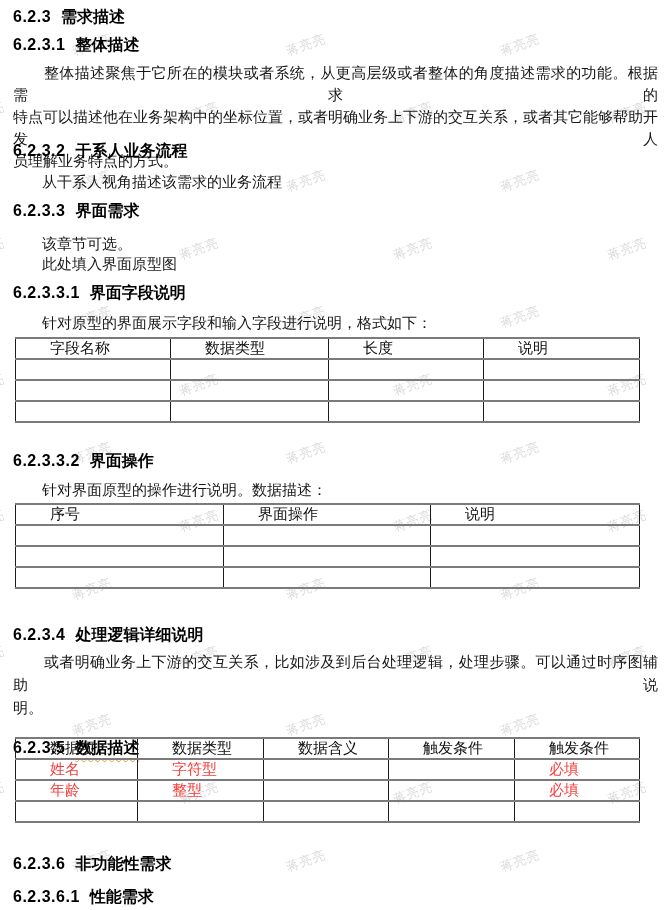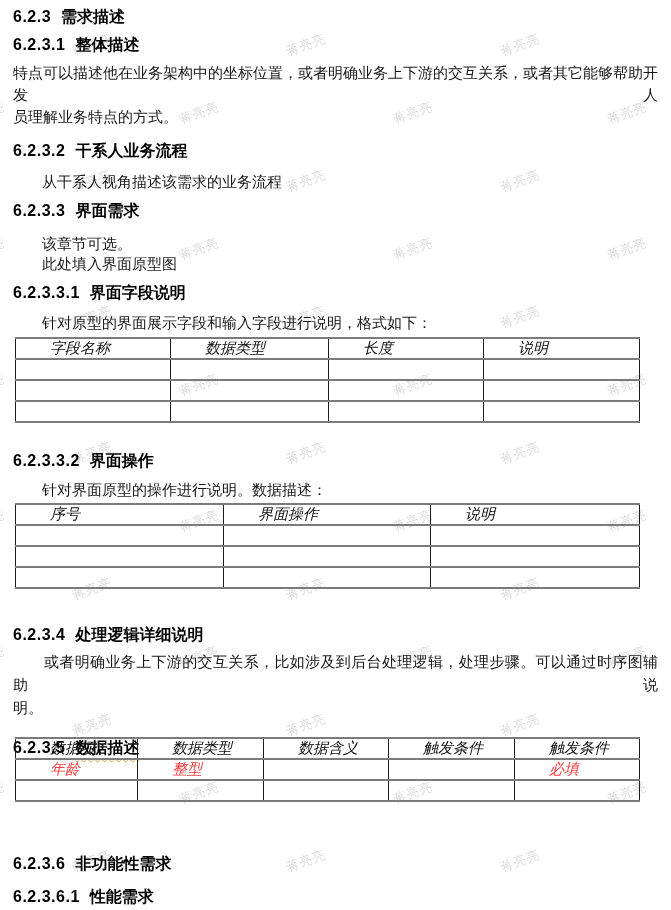--- a/index.html
+++ b/index.html
@@ -38,21 +38,21 @@
   
   table{
     position:absolute;left:15px;width:624px;z-index:1;
     border-collapse:collapse;table-layout:fixed;background:transparent;
   }
   td{
     border-top:2px solid #7b7b7b;border-bottom:2px solid #7b7b7b;
     border-left:1px solid #1c1c1c;border-right:1px solid #1c1c1c;
     height:19px;padding:0 2px 0 34px;
     font-size:15px;line-height:19px;color:#0f0f0f;
-    overflow:hidden;white-space:nowrap;font-style:italic;
+    overflow:hidden;white-space:nowrap;
   }
   td.red{color:#f93b3b}
   #t-fields{top:337px}
   #t-ops{top:503px}
   #t-data{top:737px}
 </style>
 </head>
 <body>
 
 <div>
@@ -100,20 +100,21 @@
     <span class="wm" style="left: 607px; top: 785px;">蒋亮亮</span>
     <span class="wm" style="left: 72px; top: 853px;">蒋亮亮</span>
     <span class="wm" style="left: 286px; top: 853px;">蒋亮亮</span>
     <span class="wm" style="left: 500px; top: 853px;">蒋亮亮</span>
   </div>
 
 <div class="h" style="top:8px"><span class="hnum">6.2.3</span><span>需求描述</span></div>
 <div class="h" style="top:36px"><span class="hnum">6.2.3.1</span><span>整体描述</span></div>
 
 <div class="para" style="top:62px">
+  <div class="jline indent">整体描述聚焦于它所在的模块或者系统，从更高层级或者整体的角度描述需求的功能。根据需求的</div>
   <div class="jline">特点可以描述他在业务架构中的坐标位置，或者明确业务上下游的交互关系，或者其它能够帮助开发人</div>
   <div class="lline">员理解业务特点的方式。</div>
 </div>
 
 <div class="h" style="top:142px"><span class="hnum">6.2.3.2</span><span>干系人业务流程</span></div>
 <div class="single" style="top:172px">从干系人视角描述该需求的业务流程</div>
 
 <div class="h" style="top:202px"><span class="hnum">6.2.3.3</span><span>界面需求</span></div>
 <div class="single" style="top:234px">该章节可选。</div>
 <div class="single" style="top:254px">此处填入界面原型图</div>
@@ -208,20 +209,27 @@
     </colgroup>
   <tbody>
       <tr>
     <td>数据项</td>
     <td>数据类型</td>
     <td>数据含义</td>
     <td>触发条件</td>
     <td>触发条件</td>
   </tr>
   <tr>
+    <td class="red">姓名</td>
+    <td class="red">字符型</td>
+    <td class="red"></td>
+    <td class="red"></td>
+    <td class="red">必填</td>
+  </tr>
+  <tr>
     <td class="red">年龄</td>
     <td class="red">整型</td>
     <td class="red"></td>
     <td class="red"></td>
     <td class="red">必填</td>
   </tr>
   <tr>
     <td></td>
     <td></td>
     <td></td>

